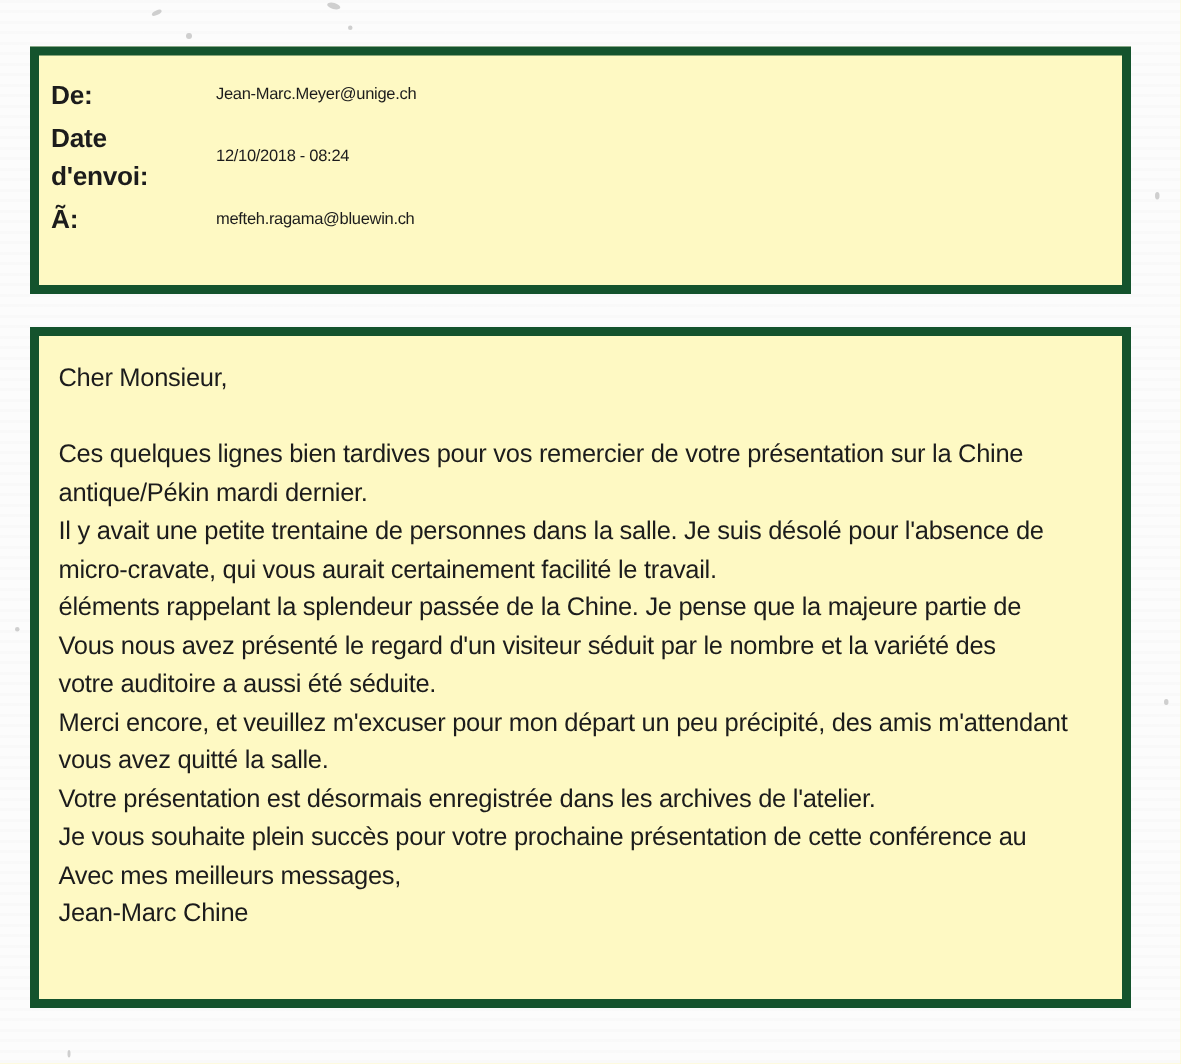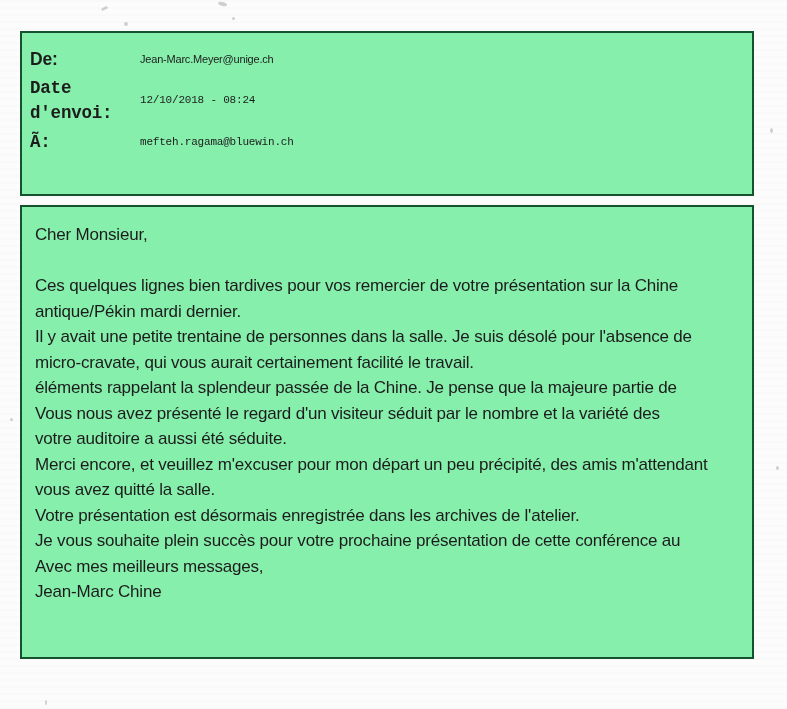--- a/index.html
+++ b/index.html
@@ -12,51 +12,51 @@
         rgba(0,0,0,0.012) 0px, rgba(0,0,0,0.012) 2px,
         rgba(0,0,0,0.0) 2px, rgba(0,0,0,0.0) 7px),
       #fcfcfc;
     color: #1c1c1c;
     overflow: hidden;
   }
   .box {
     position: absolute;
     left: 20px;
     width: 734px;
-    border: 2px solid #14532d;
-    background: #86efac;
+    border: 6px solid #14532d;
+    background: #fef9c3;
   }
   .header-box {
     top: 31px;
     height: 165px;
     padding: 14px 10px 8px 8px;
   }
   .header-row {
     display: flex;
     align-items: center;
   }
-  .header-row + .header-row { margin-top: 3px; font-family: Liberation Mono, monospace; }
+  .header-row + .header-row { margin-top: 3px; }
   .field-label {
     width: 110px;
     flex: 0 0 110px;
     padding-right: 10px;
     font-weight: bold;
     font-size: 17.5px;
     line-height: 25.5px;
     letter-spacing: -0.2px;
   }
   .field-value {
     flex: 1 1 auto;
     font-size: 11px;
     line-height: 25.5px;
     letter-spacing: -0.2px;
     white-space: pre;
   }
   .body-box {
-    top: 205px;
+    top: 218px;
     height: 454px;
     padding: 15px 6px 6px 13px;
     overflow: hidden;
   }
   .body-line {
     font-size: 17px;
     line-height: 25.5px;
     min-height: 25.5px;
     letter-spacing: -0.2px;
     white-space: pre;

